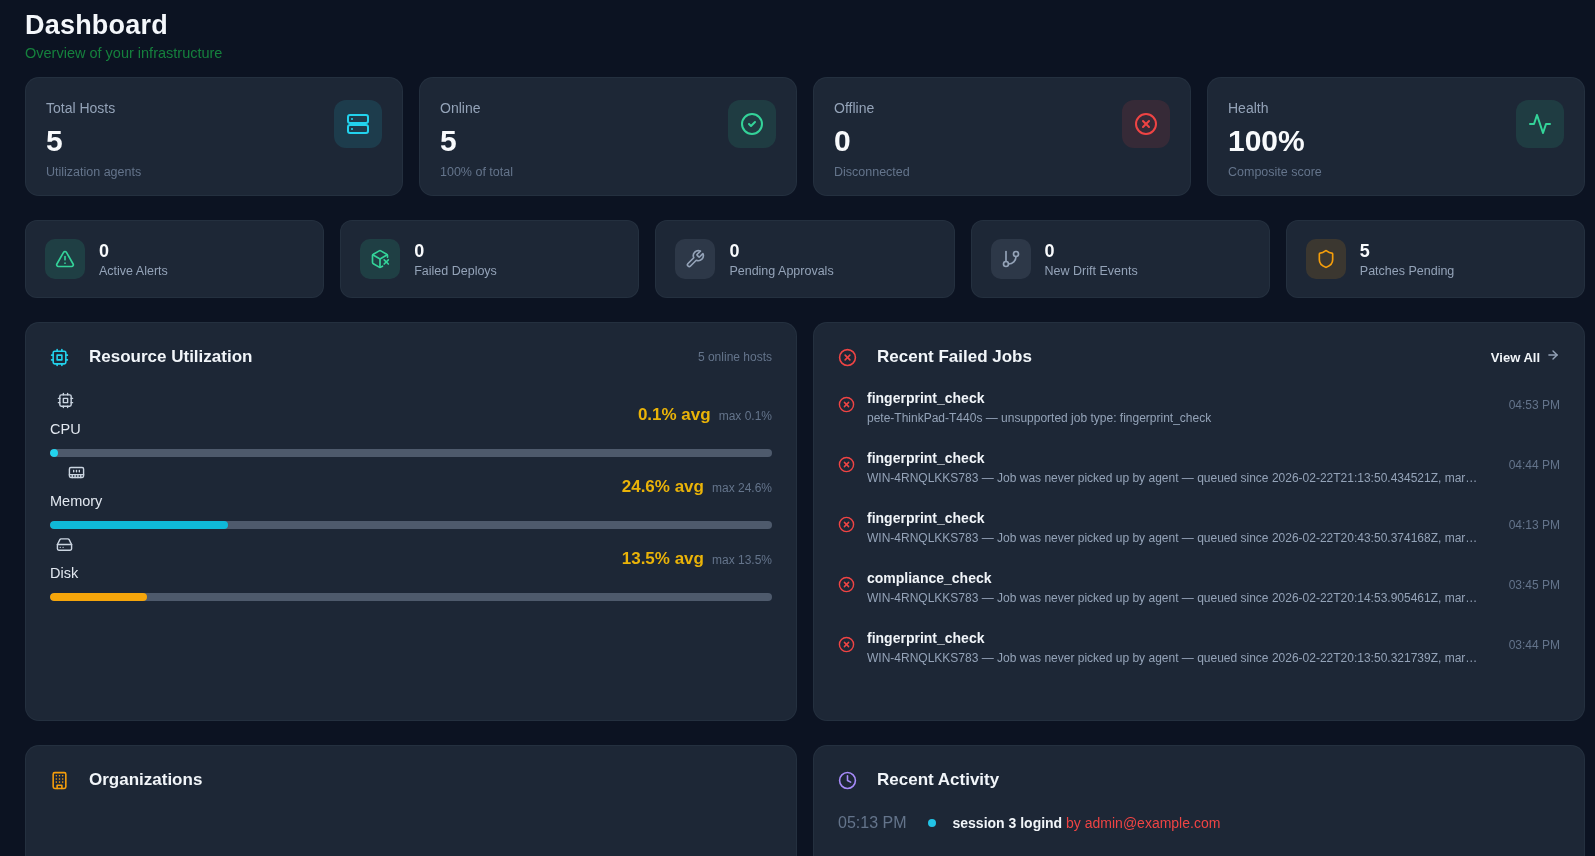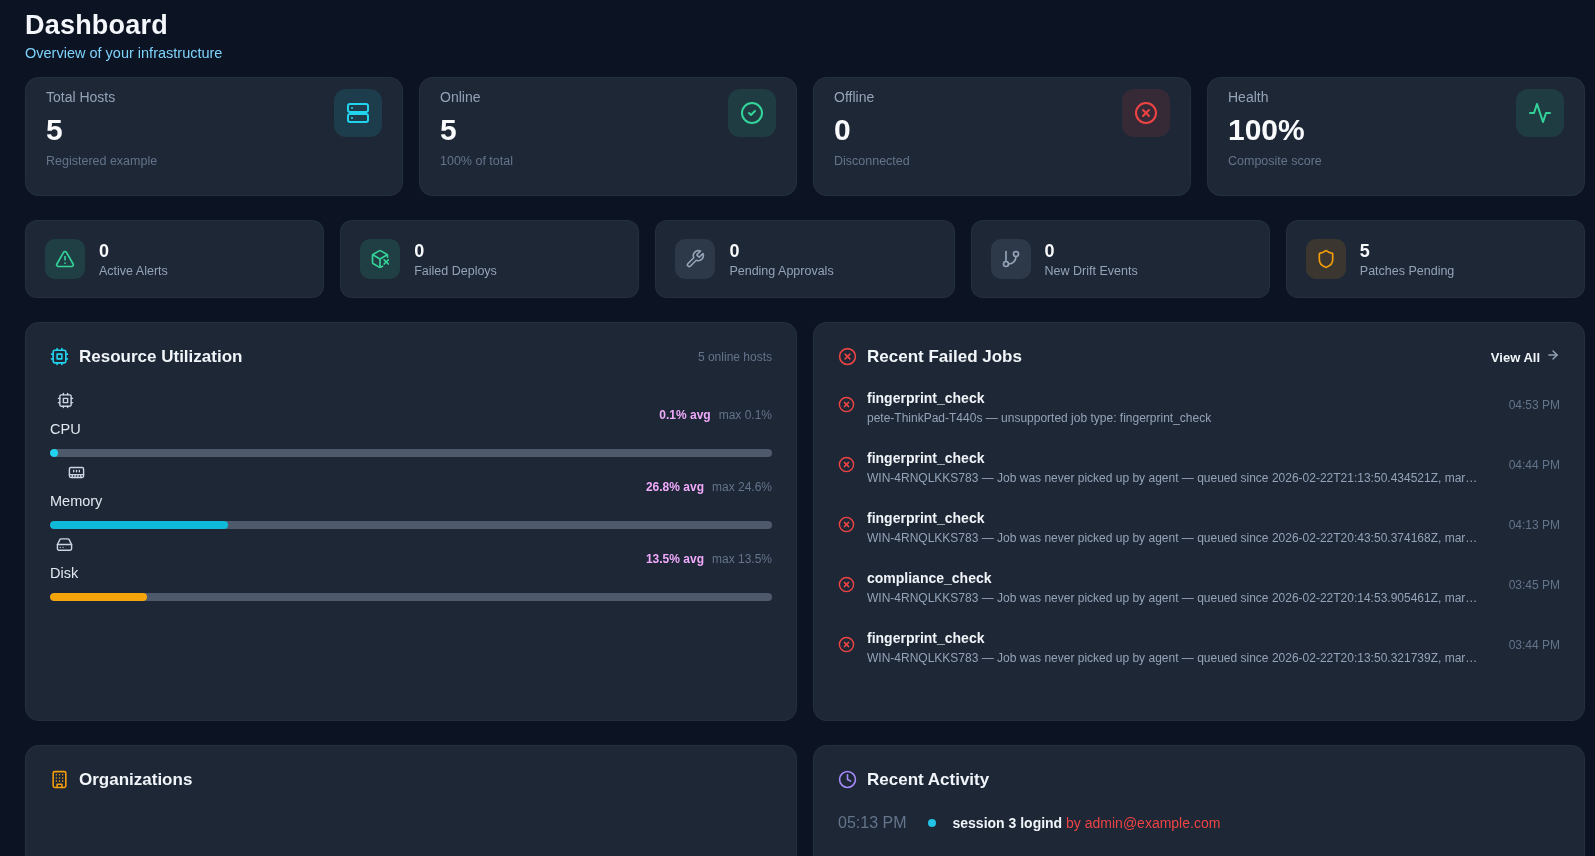--- a/index.html
+++ b/index.html
@@ -6,27 +6,27 @@
   html,body { width:1595px; height:856px; overflow:hidden; }
   body {
     background:#0c1322;
     font-family:"Liberation Sans","DejaVu Sans",sans-serif;
     color:#e7edf5;
   }
   .page { padding:10px 10px 0 25px; }
 
   
   .page-title { font-size:27px; font-weight:700; color:#f4f7fb; line-height:30px; letter-spacing:.2px; }
-  .page-subtitle { font-size:14.5px; color:#7dd3fc; margin-top:3px; line-height:20px; }
+  .page-subtitle { font-size:14.5px; color:#15803d; margin-top:3px; line-height:20px; }
 
   
   .stats-grid { display:grid; grid-template-columns:repeat(4,1fr); gap:16px; margin-top:14px; }
   .stat-card {
     background:#1d2736; border:1px solid rgba(148,163,184,.07); border-radius:14px;
-    height:119px; padding:11px 20px; display:flex; justify-content:space-between; align-items:flex-start;
+    height:119px; padding:22px 20px; display:flex; justify-content:space-between; align-items:flex-start;
   }
   .stat-label { font-size:14px; color:#94a3b8; }
   .stat-value { font-size:30px; font-weight:700; color:#f8fafc; margin-top:9px; line-height:32px; }
   .stat-caption { font-size:12.5px; color:#64748b; margin-top:8px; }
   .icon-box {
     width:48px; height:48px; border-radius:12px; flex:none;
     display:flex; align-items:center; justify-content:center;
     background:rgba(148,163,184,.1);
     background:color-mix(in srgb, currentColor 12%, transparent);
   }
@@ -50,36 +50,36 @@
 
   
   .panels-grid { display:grid; grid-template-columns:1fr 1fr; gap:16px; margin-top:24px; }
   .panel {
     background:#1d2736; border:1px solid rgba(148,163,184,.07); border-radius:14px;
     padding:24px; overflow:hidden;
   }
   .panel-tall { height:399px; }
   .panel-bottom { height:170px; }
   .panel-head { display:flex; align-items:center; justify-content:space-between; }
-  .panel-title-wrap { display:flex; align-items:flex-start; gap:10px; }
+  .panel-title-wrap { display:flex; align-items:flex-end; gap:20px; }
   .panel-title-icon svg { width:19px; height:19px; display:block; }
   .panel-title { font-size:17px; font-weight:700; color:#f1f5f9; }
   .panel-note { font-size:12px; color:#64748b; }
   .view-all { display:flex; align-items:center; gap:6px; cursor:pointer; }
   .view-all-label { font-size:13px; font-weight:700; color:#f1f5f9; }
   .view-all svg { width:14px; height:14px; color:#94a3b8; }
 
   
   .res-list { margin-top:25px; }
   .res-row + .res-row { margin-top:7px; }
   .res-head { display:flex; align-items:center; justify-content:space-between; }
   .res-name-wrap { display:flex; align-items:center; gap:9px; font-size:14.5px; color:#e2e8f0;flex-direction:column; }
   .res-name-wrap svg { width:17px; height:17px; color:#cbd5e1; }
   .res-stats { display:flex; align-items:baseline; gap:8px; }
-  .res-avg { font-size:12px; font-weight:700; color:#f0abfc; }
+  .res-avg { font-size:17px; font-weight:700; color:#eab308; }
   .res-max { font-size:12px; color:#64748b; }
   .bar-track { height:8px; border-radius:4px; background:#4e5a6c; margin-top:12px; overflow:hidden; }
   .bar-fill { height:100%; border-radius:4px; min-width:8px; background:#22d3ee; }
 
   
   .job-list { margin-top:22px; }
   .job-item { display:flex; align-items:flex-start; gap:12px; cursor:pointer; }
   .job-item + .job-item { margin-top:24px; }
   .job-icon { flex:none; margin-top:7px; color:#ef4444; }
   .job-icon svg { width:17px; height:17px; display:block; }
@@ -104,21 +104,21 @@
 
   <h1 class="page-title">Dashboard</h1>
   <div class="page-subtitle">Overview of your infrastructure</div>
 
   <div class="stats-grid">
 
     <div class="stat-card">
       <div>
         <div class="stat-label">Total Hosts</div>
         <div class="stat-value">5</div>
-        <div class="stat-caption">Registered example</div>
+        <div class="stat-caption">Utilization agents</div>
       </div>
       <div class="icon-box" style="color: rgb(34, 211, 238);">
         <svg viewBox="0 0 24 24" fill="none" stroke="currentColor" stroke-width="2" stroke-linecap="round" stroke-linejoin="round">
             <rect x="2" y="3" width="20" height="8" rx="2"></rect>
             <rect x="2" y="13" width="20" height="8" rx="2"></rect>
             <line x1="6" y1="7" x2="6.01" y2="7"></line>
             <line x1="6" y1="17" x2="6.01" y2="17"></line>
           </svg>
       </div>
     </div>
@@ -283,21 +283,21 @@
           <div class="res-head">
             <span class="res-name-wrap">
               <span><svg viewBox="0 0 24 24" fill="none" stroke="currentColor" stroke-width="2" stroke-linecap="round" stroke-linejoin="round">
                     <path d="M6 19v-3M10 19v-3M14 19v-3M18 19v-3M8 11V9M16 11V9M12 11V9"></path>
                     <path d="M2 15h20"></path>
                     <path d="M2 7a2 2 0 0 1 2-2h16a2 2 0 0 1 2 2v10a2 2 0 0 1-2 2H4a2 2 0 0 1-2-2z"></path>
                   </svg></span>
               <span>Memory</span>
             </span>
             <span class="res-stats">
-              <span class="res-avg">26.8% avg</span>
+              <span class="res-avg">24.6% avg</span>
               <span class="res-max">max 24.6%</span>
             </span>
           </div>
           <div class="bar-track">
             <div class="bar-fill" style="width: 24.6%; background: rgb(15, 185, 216);"></div>
           </div>
         </div>
 
         <div class="res-row">
           <div class="res-head">

